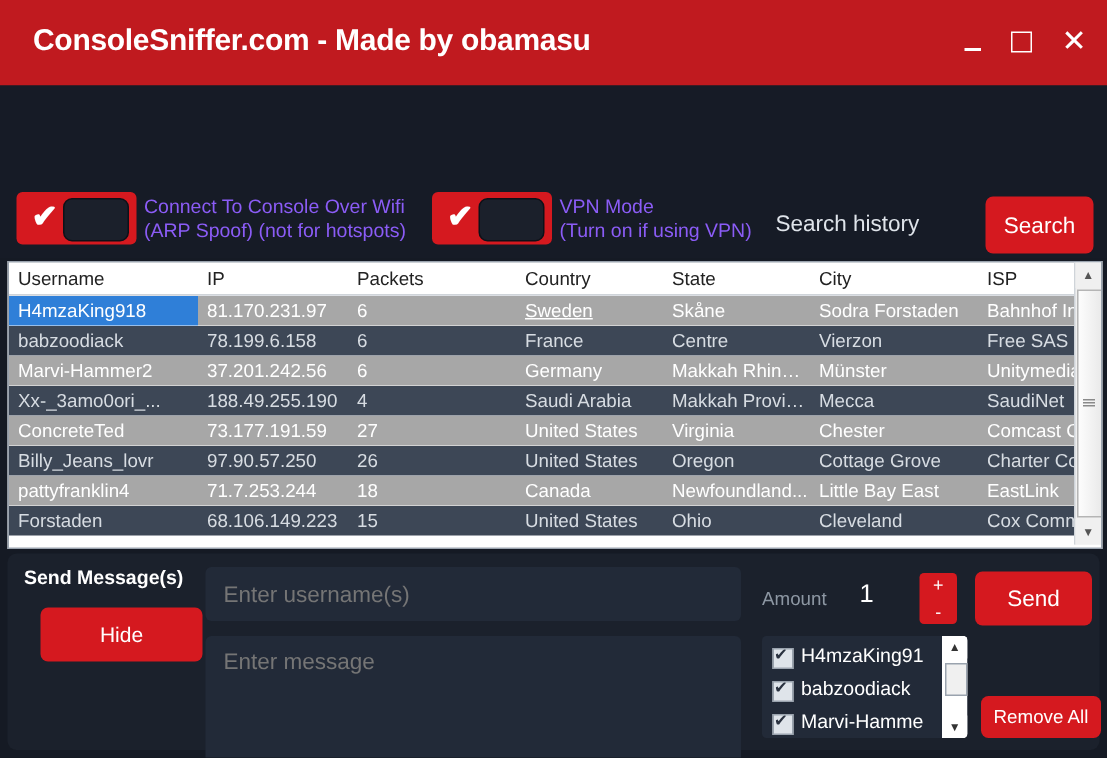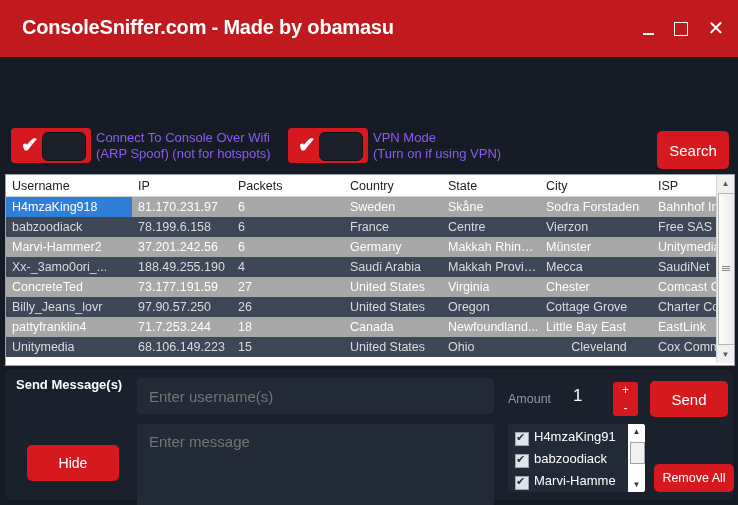--- a/index.html
+++ b/index.html
@@ -138,23 +138,23 @@
   
   .bottom{
     position:absolute;left:5px;top:369px;width:728px;height:131px;
     background:#1b212c;border-radius:6px;
   }
   .send-label{
     position:absolute;left:11px;top:8px;font-size:13px;font-weight:bold;color:#ffffff;
     white-space:nowrap;
   }
   .hidebtn{
-    position:absolute;left:22px;top:36px;width:92px;height:36px;
+    position:absolute;left:22px;top:36px;width:108px;height:36px;
     background:#d5191f;border:none;border-radius:5px;color:#fff;font-size:14px;
-    cursor:pointer;font-family:"Liberation Sans", sans-serif;margin-top:40px;
+    cursor:pointer;font-family:"Liberation Sans", sans-serif;
   }
   .field{
     position:absolute;background:#222a38;border:none;border-radius:4px;
     color:#cdd4dd;font-size:15px;padding:0 12px;outline:none;
     font-family:"Liberation Sans", sans-serif;
   }
   #fld-user{left:132px;top:9px;width:333px;height:36px;}
   #fld-msg{
     left:132px;top:55px;width:333px;height:68px;padding:9px 12px;
     resize:none;line-height:18px;
@@ -241,20 +241,21 @@
       <div class="knob"></div>
     </div>
     <div class="tg-label" id="tgl2">
       <div>VPN Mode</div>
       <div>(Turn on if using VPN)</div>
     </div>
 
     <button class="stopbtn">Stop</button>
     <div class="adapter-status">Network adapter 'Microsoft' on local host - 10.0.0.168</div>
 
+    <div class="search-history">Search history</div>
     <button class="searchbtn">Search</button>
     <div class="select-adapter">Select Your Network Adapter</div>
 
     <div class="hamburger">
       <i></i>
         <i></i>
         <i></i>
     </div>
 
     <div class="refreshicon">
@@ -276,21 +277,21 @@
             <th style="width: 92px;">State</th>
             <th style="width: 106px;">City</th>
             <th style="width: 101px;">ISP</th>
           </tr>
         </thead>
       <tbody id="tbody">
           <tr class="r-light">
             <td class="sel" style="width: 120px;">H4mzaKing918</td>
             <td style="width: 94px;">81.170.231.97</td>
             <td style="width: 106px;">6</td>
-            <td style="width: 92px;">Sweden</td>
+            <td style="width: 92px; text-decoration: underline;">Sweden</td>
             <td style="width: 92px;">Skåne</td>
             <td style="width: 106px;">Sodra Forstaden</td>
             <td style="width: 101px;">Bahnhof Intern...</td>
           </tr>
           <tr class="r-dark">
             <td style="width: 120px;">babzoodiack</td>
             <td style="width: 94px;">78.199.6.158</td>
             <td style="width: 106px;">6</td>
             <td style="width: 92px;">France</td>
             <td style="width: 92px;">Centre</td>
@@ -336,26 +337,26 @@
           <tr class="r-light">
             <td style="width: 120px;">pattyfranklin4</td>
             <td style="width: 94px;">71.7.253.244</td>
             <td style="width: 106px;">18</td>
             <td style="width: 92px;">Canada</td>
             <td style="width: 92px;">Newfoundland...</td>
             <td style="width: 106px;">Little Bay East</td>
             <td style="width: 101px;">EastLink</td>
           </tr>
           <tr class="r-dark">
-            <td style="width: 120px;">Unitymedia</td>
+            <td style="width: 120px;">Forstaden</td>
             <td style="width: 94px;">68.106.149.223</td>
             <td style="width: 106px;">15</td>
             <td style="width: 92px;">United States</td>
             <td style="width: 92px;">Ohio</td>
-            <td style="width: 106px; text-align: center;">Cleveland</td>
+            <td style="width: 106px;">Cleveland</td>
             <td style="width: 101px;">Cox Communi...</td>
           </tr>
         </tbody>
     </table>
     <div class="vscroll">
       <div class="arrow up">▲</div>
       <div class="thumb">
         <div class="grip">
             <i></i>
             <i></i>

